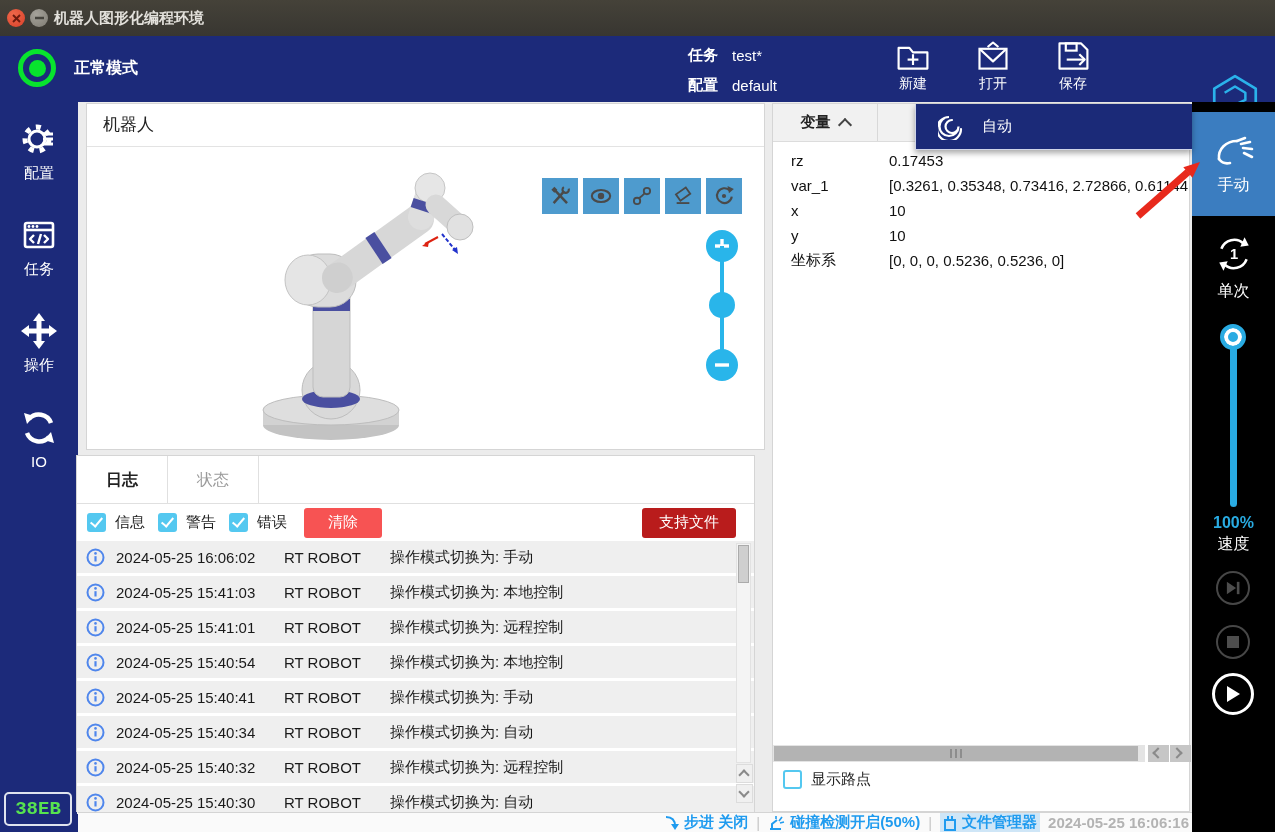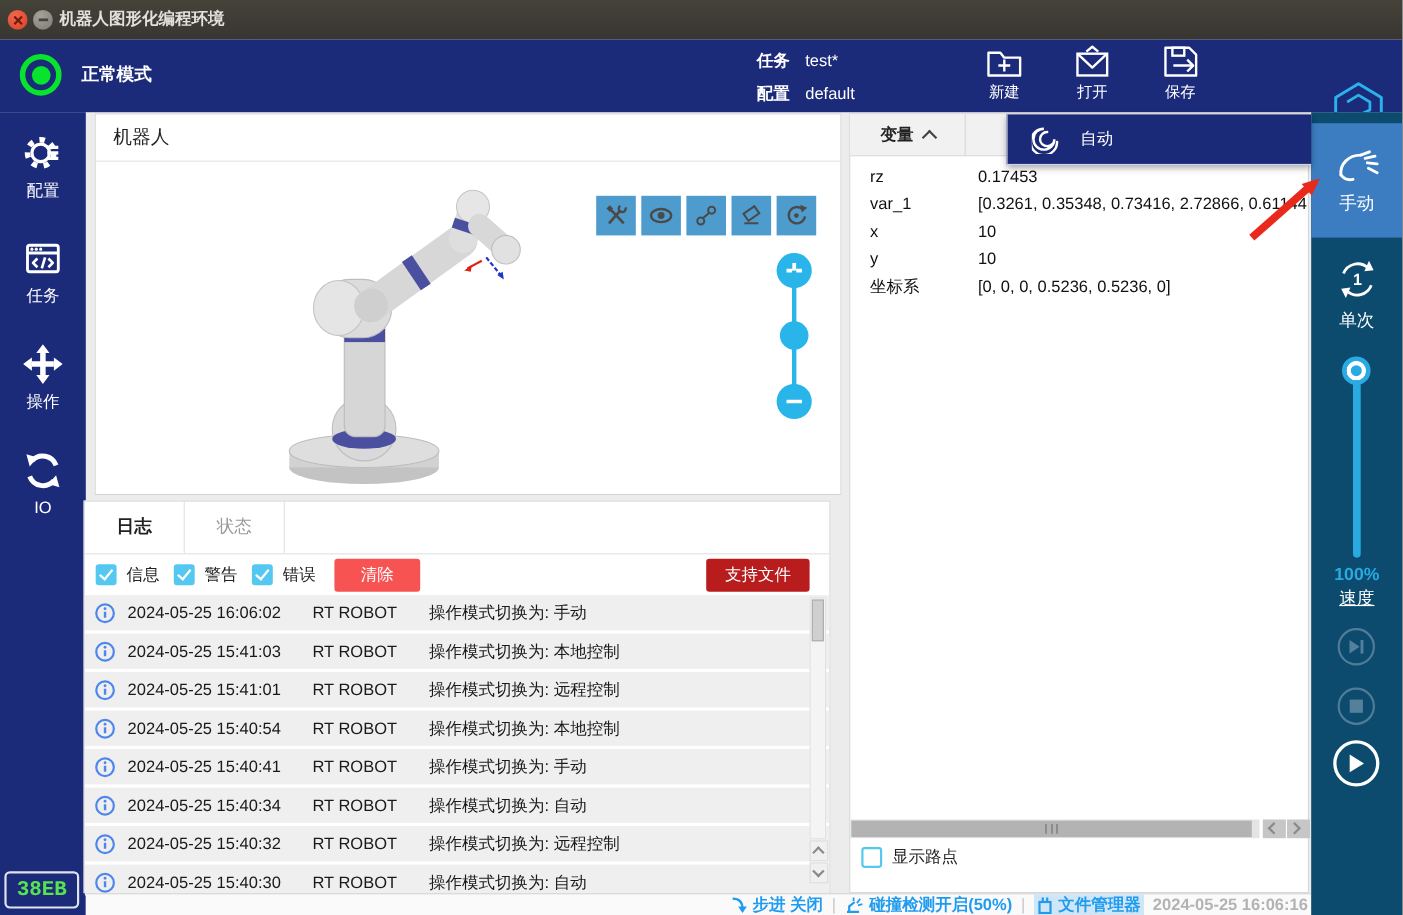--- a/index.html
+++ b/index.html
@@ -82,29 +82,29 @@
   .var-name{width:98px;padding-left:18px;flex:none;}
   .var-value{white-space:nowrap;overflow:hidden;flex:1;}
   .hscroll{position:absolute;left:0;top:641px;height:17px;width:372px;background:#e4e4e4;}
   .hthumb{position:absolute;left:1px;top:1px;width:364px;height:15px;background:#b3b3b3;cursor:pointer;}
   .hgrip{position:absolute;left:176px;top:3px;width:14px;height:9px;background:repeating-linear-gradient(90deg,#8d8d8d 0 2px,transparent 2px 5px);}
   .hbtn{position:absolute;top:641px;width:21px;height:17px;background:#c6c6c6;cursor:pointer;}
   .waypoints{position:absolute;left:10px;top:666px;display:flex;align-items:center;gap:9px;}
   .waypoints span{font-size:15px;color:#222;}
 
   
-  .rsidebar{left:1192px;top:102px;width:83px;height:730px;background:#0c4a6e;z-index:10;}
+  .rsidebar{left:1192px;top:102px;width:83px;height:730px;background:#000000;z-index:10;}
   .rside-item{width:83px;height:104px;display:flex;flex-direction:column;align-items:center;justify-content:center;gap:8px;color:#fff;cursor:pointer;}
   .rside-item.active{background:#3b7dc0;}
   .rside-item span{font-size:16px;}
   .rside-item:nth-of-type(2){margin-top:8px;}
   .speed-slider{position:absolute;left:38px;top:232px;width:7px;height:173px;background:#29abe2;border-radius:4px;}
   .speed-handle{position:absolute;left:28px;top:222px;width:18px;height:18px;border-radius:50%;background:#29abe2;border:4px solid #29abe2;box-shadow:inset 0 0 0 4px #fff;cursor:pointer;}
   .speed-val{position:absolute;left:0;top:412px;width:83px;text-align:center;color:#29abe2;font-weight:bold;font-size:16px;}
-  .speed-lab{position:absolute;left:0;top:432px;width:83px;text-align:center;color:#fff;font-size:16px;text-decoration:underline;}
+  .speed-lab{position:absolute;left:0;top:432px;width:83px;text-align:center;color:#fff;font-size:16px;}
   .pb-btn{position:absolute;left:24px;border-radius:50%;background:none;cursor:pointer;display:flex;align-items:center;justify-content:center;padding:0;}
   .pb-dim{width:34px;height:34px;border:2px solid rgba(255,255,255,0.28);}
   .pb-play{left:20px;width:42px;height:42px;border:3px solid #fff;}
 
   
   .statusbar{left:78px;top:812px;width:1114px;height:20px;background:#fafafa;border-top:1px solid #d4d4d4;display:flex;align-items:center;justify-content:flex-end;gap:8px;font-size:15px;font-weight:bold;color:#1f9bef;box-sizing:border-box;}
   .sb-item{display:flex;align-items:center;gap:5px;cursor:pointer;}
   .sb-sep{color:#c8c8c8;font-weight:normal;}
   .sb-fm{background:#cfe6f7;padding:0 3px;height:20px;display:flex;align-items:center;gap:5px;}
   .sb-time{color:#b3b3b3;font-weight:bold;padding-right:3px;}

